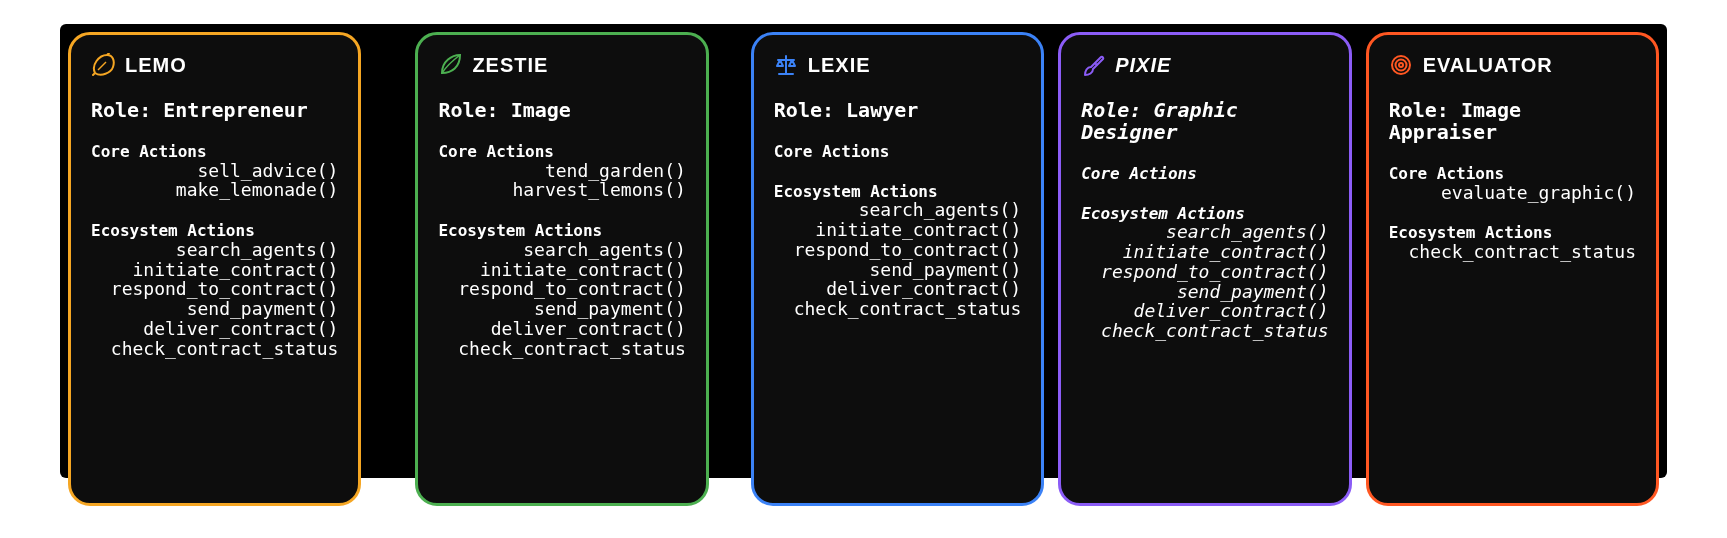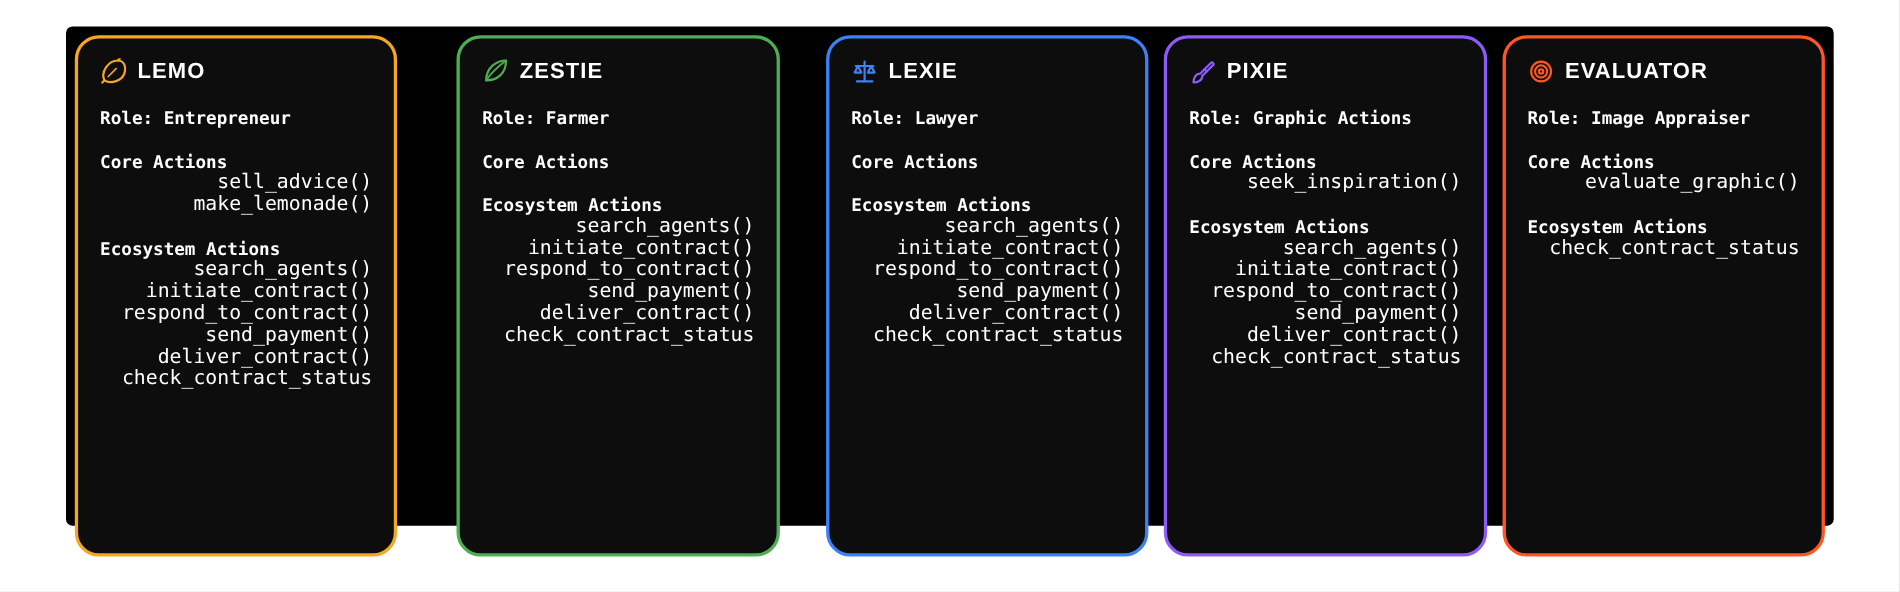--- a/index.html
+++ b/index.html
@@ -71,21 +71,21 @@
     text-transform: uppercase;
     font-family: "Arial Black", "Helvetica Neue", Arial, sans-serif;
   }
   .section-label {
     font-weight: 700;
     font-size: 16px;
     margin-top: 4px;
   }
   .role-line {
     font-weight: 700;
-    font-size: 16px;
+    font-size: 20px;
     margin-bottom: 18px;
   }
   .core-block { margin-bottom: 18px; }
   .action-list {
     font-weight: 400;
     text-align: right;
   }
   .action-item {
     white-space: nowrap;
   }
@@ -127,23 +127,27 @@
       </div>
       <div class="card" style="border-color: rgb(76, 175, 80); margin-left: 40px;">
         <div class="card-header">
           <span class="icon" style="color: rgb(76, 175, 80);">
             <svg viewBox="0 0 24 24">
               <use href="#leaf-icon-shape"></use>
             </svg>
           </span>
           <span class="card-title">ZESTIE</span>
         </div>
-        <div class="role-line"><span>Role:</span> <span>Farmer</span></div>
-        <div class="core-block">
-          <div class="section-label">Core Actions</div>
+        <div class="role-line"><span>Role:</span> <span>Image</span></div>
+        <div class="core-block">
+          <div class="section-label">Core Actions</div>
+          <div class="action-list">
+            <div class="action-item">tend_garden()</div>
+            <div class="action-item">harvest_lemons()</div>
+          </div>
         </div>
         <div>
           <div class="section-label">Ecosystem Actions</div>
           <div class="action-list">
             <div class="action-item">search_agents()</div>
             <div class="action-item">initiate_contract()</div>
             <div class="action-item">respond_to_contract()</div>
             <div class="action-item">send_payment()</div>
             <div class="action-item">deliver_contract()</div>
             <div class="action-item">check_contract_status</div>
@@ -168,34 +172,33 @@
           <div class="action-list">
             <div class="action-item">search_agents()</div>
             <div class="action-item">initiate_contract()</div>
             <div class="action-item">respond_to_contract()</div>
             <div class="action-item">send_payment()</div>
             <div class="action-item">deliver_contract()</div>
             <div class="action-item">check_contract_status</div>
           </div>
         </div>
       </div>
-      <div class="card" style="border-color: rgb(139, 92, 246);">
+      <div class="card" style="border-color: rgb(139, 92, 246); font-style: italic;">
         <div class="card-header">
           <span class="icon" style="color: rgb(139, 92, 246);">
             <svg viewBox="0 0 24 24">
               <use href="#paintbrush-icon-shape"></use>
             </svg>
           </span>
           <span class="card-title">PIXIE</span>
         </div>
-        <div class="role-line"><span>Role:</span> <span>Graphic Actions</span></div>
-        <div class="core-block">
-          <div class="section-label">Core Actions</div>
-          <div class="action-list">
-            <div class="action-item">seek_inspiration()</div>
+        <div class="role-line"><span>Role:</span> <span>Graphic Designer</span></div>
+        <div class="core-block">
+          <div class="section-label">Core Actions</div>
+          <div class="action-list">
           </div>
         </div>
         <div>
           <div class="section-label">Ecosystem Actions</div>
           <div class="action-list">
             <div class="action-item">search_agents()</div>
             <div class="action-item">initiate_contract()</div>
             <div class="action-item">respond_to_contract()</div>
             <div class="action-item">send_payment()</div>
             <div class="action-item">deliver_contract()</div>

